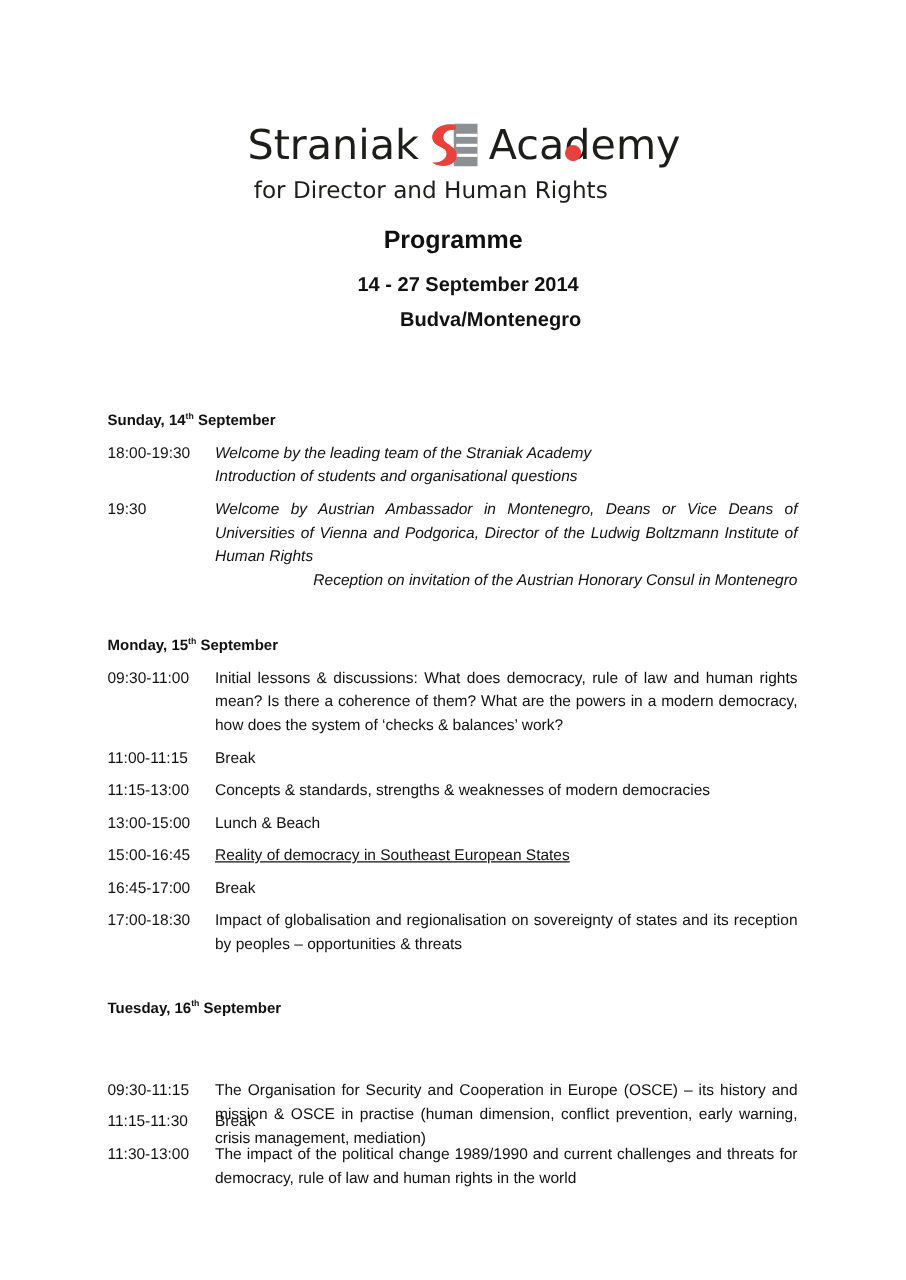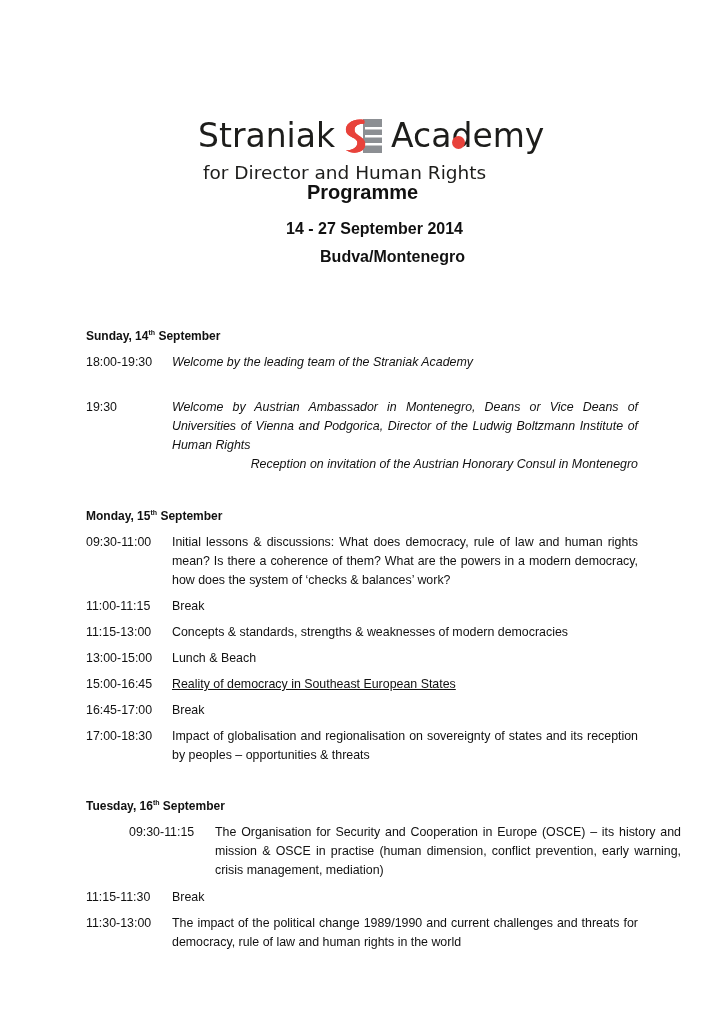--- a/index.html
+++ b/index.html
@@ -1,21 +1,21 @@
 <!DOCTYPE html>
 <html><head>
   <meta charset="utf-8">
   <style>
     html, body { margin: 0; padding: 0; background: #ffffff; }
     body {
       width: 725px; height: 1024px; position: relative; overflow: hidden;
       font-family: "Liberation Sans", "DejaVu Sans", sans-serif; color: #111;
     }
     .logo {
-      position: absolute; left: 0; top: 112px; width: 725px; height: 80px;
+      position: absolute; left: 0; top: 92px; width: 725px; height: 80px;
     }
     .logo-line1 {
       position: absolute; top: 0; left: 198px; height: 44px;
       display: flex; align-items: flex-end;
       font-family: "DejaVu Sans", sans-serif; font-size: 33px; color: #1d1d1b;
       letter-spacing: 0px; white-space: nowrap;
     }
     .logo-word { display: inline-block; line-height: 40px; }
     .se-mark { display: inline-block; width: 40px; height: 36px; margin: 0 8px 2px 8px; position: relative; }
     .logo-line2 {
@@ -72,20 +72,21 @@
 <div class="subtitle" style="top:220px;">14 - 27 September 2014</div>
 <div class="subtitle" style="top:248px;margin-left:18px;">Budva/Montenegro</div>
 
 <div class="day-heading" style="top:329px;">
   <span>Sunday, 14</span><sup>th</sup><span> September</span>
 </div>
 <div class="entry" style="top:353px;">
   <span class="time">18:00-19:30</span>
   <div class="desc">
     <span class="line">Welcome by the leading team of the Straniak Academy</span>
+    <span class="line">Introduction of students and organisational questions</span>
   </div>
 </div>
 <div class="entry" style="top:398px;">
   <span class="time">19:30</span>
   <div class="desc">
     <span class="line">Welcome by Austrian Ambassador in Montenegro, Deans or Vice Deans of Universities of Vienna and Podgorica, Director of the Ludwig Boltzmann Institute of Human Rights</span>
     <span class="line" style="text-align:right;">Reception on invitation of the Austrian Honorary Consul in Montenegro</span>
   </div>
 </div>
 
@@ -117,21 +118,21 @@
   <div class="desc">Break</div>
 </div>
 <div class="entry" style="top:727px;">
   <span class="time">17:00-18:30</span>
   <div class="desc">Impact of globalisation and regionalisation on sovereignty of states and its reception by peoples – opportunities &amp; threats</div>
 </div>
 
 <div class="day-heading" style="top:799px;">
   <span>Tuesday, 16</span><sup>th</sup><span> September</span>
 </div>
-<div class="entry" style="top:823px;margin-left:43px;">
+<div class="entry" style="top:863px;">
   <span class="time">09:30-11:15</span>
   <div class="desc">The Organisation for Security and Cooperation in Europe (OSCE) – its history and mission &amp; OSCE in practise (human dimension, conflict prevention, early warning, crisis management, mediation)</div>
 </div>
 <div class="entry" style="top:888px;">
   <span class="time">11:15-11:30</span>
   <div class="desc">Break</div>
 </div>
 <div class="entry" style="top:914px;">
   <span class="time">11:30-13:00</span>
   <div class="desc">The impact of the political change 1989/1990 and current challenges and threats for democracy, rule of law and human rights in the world</div>

